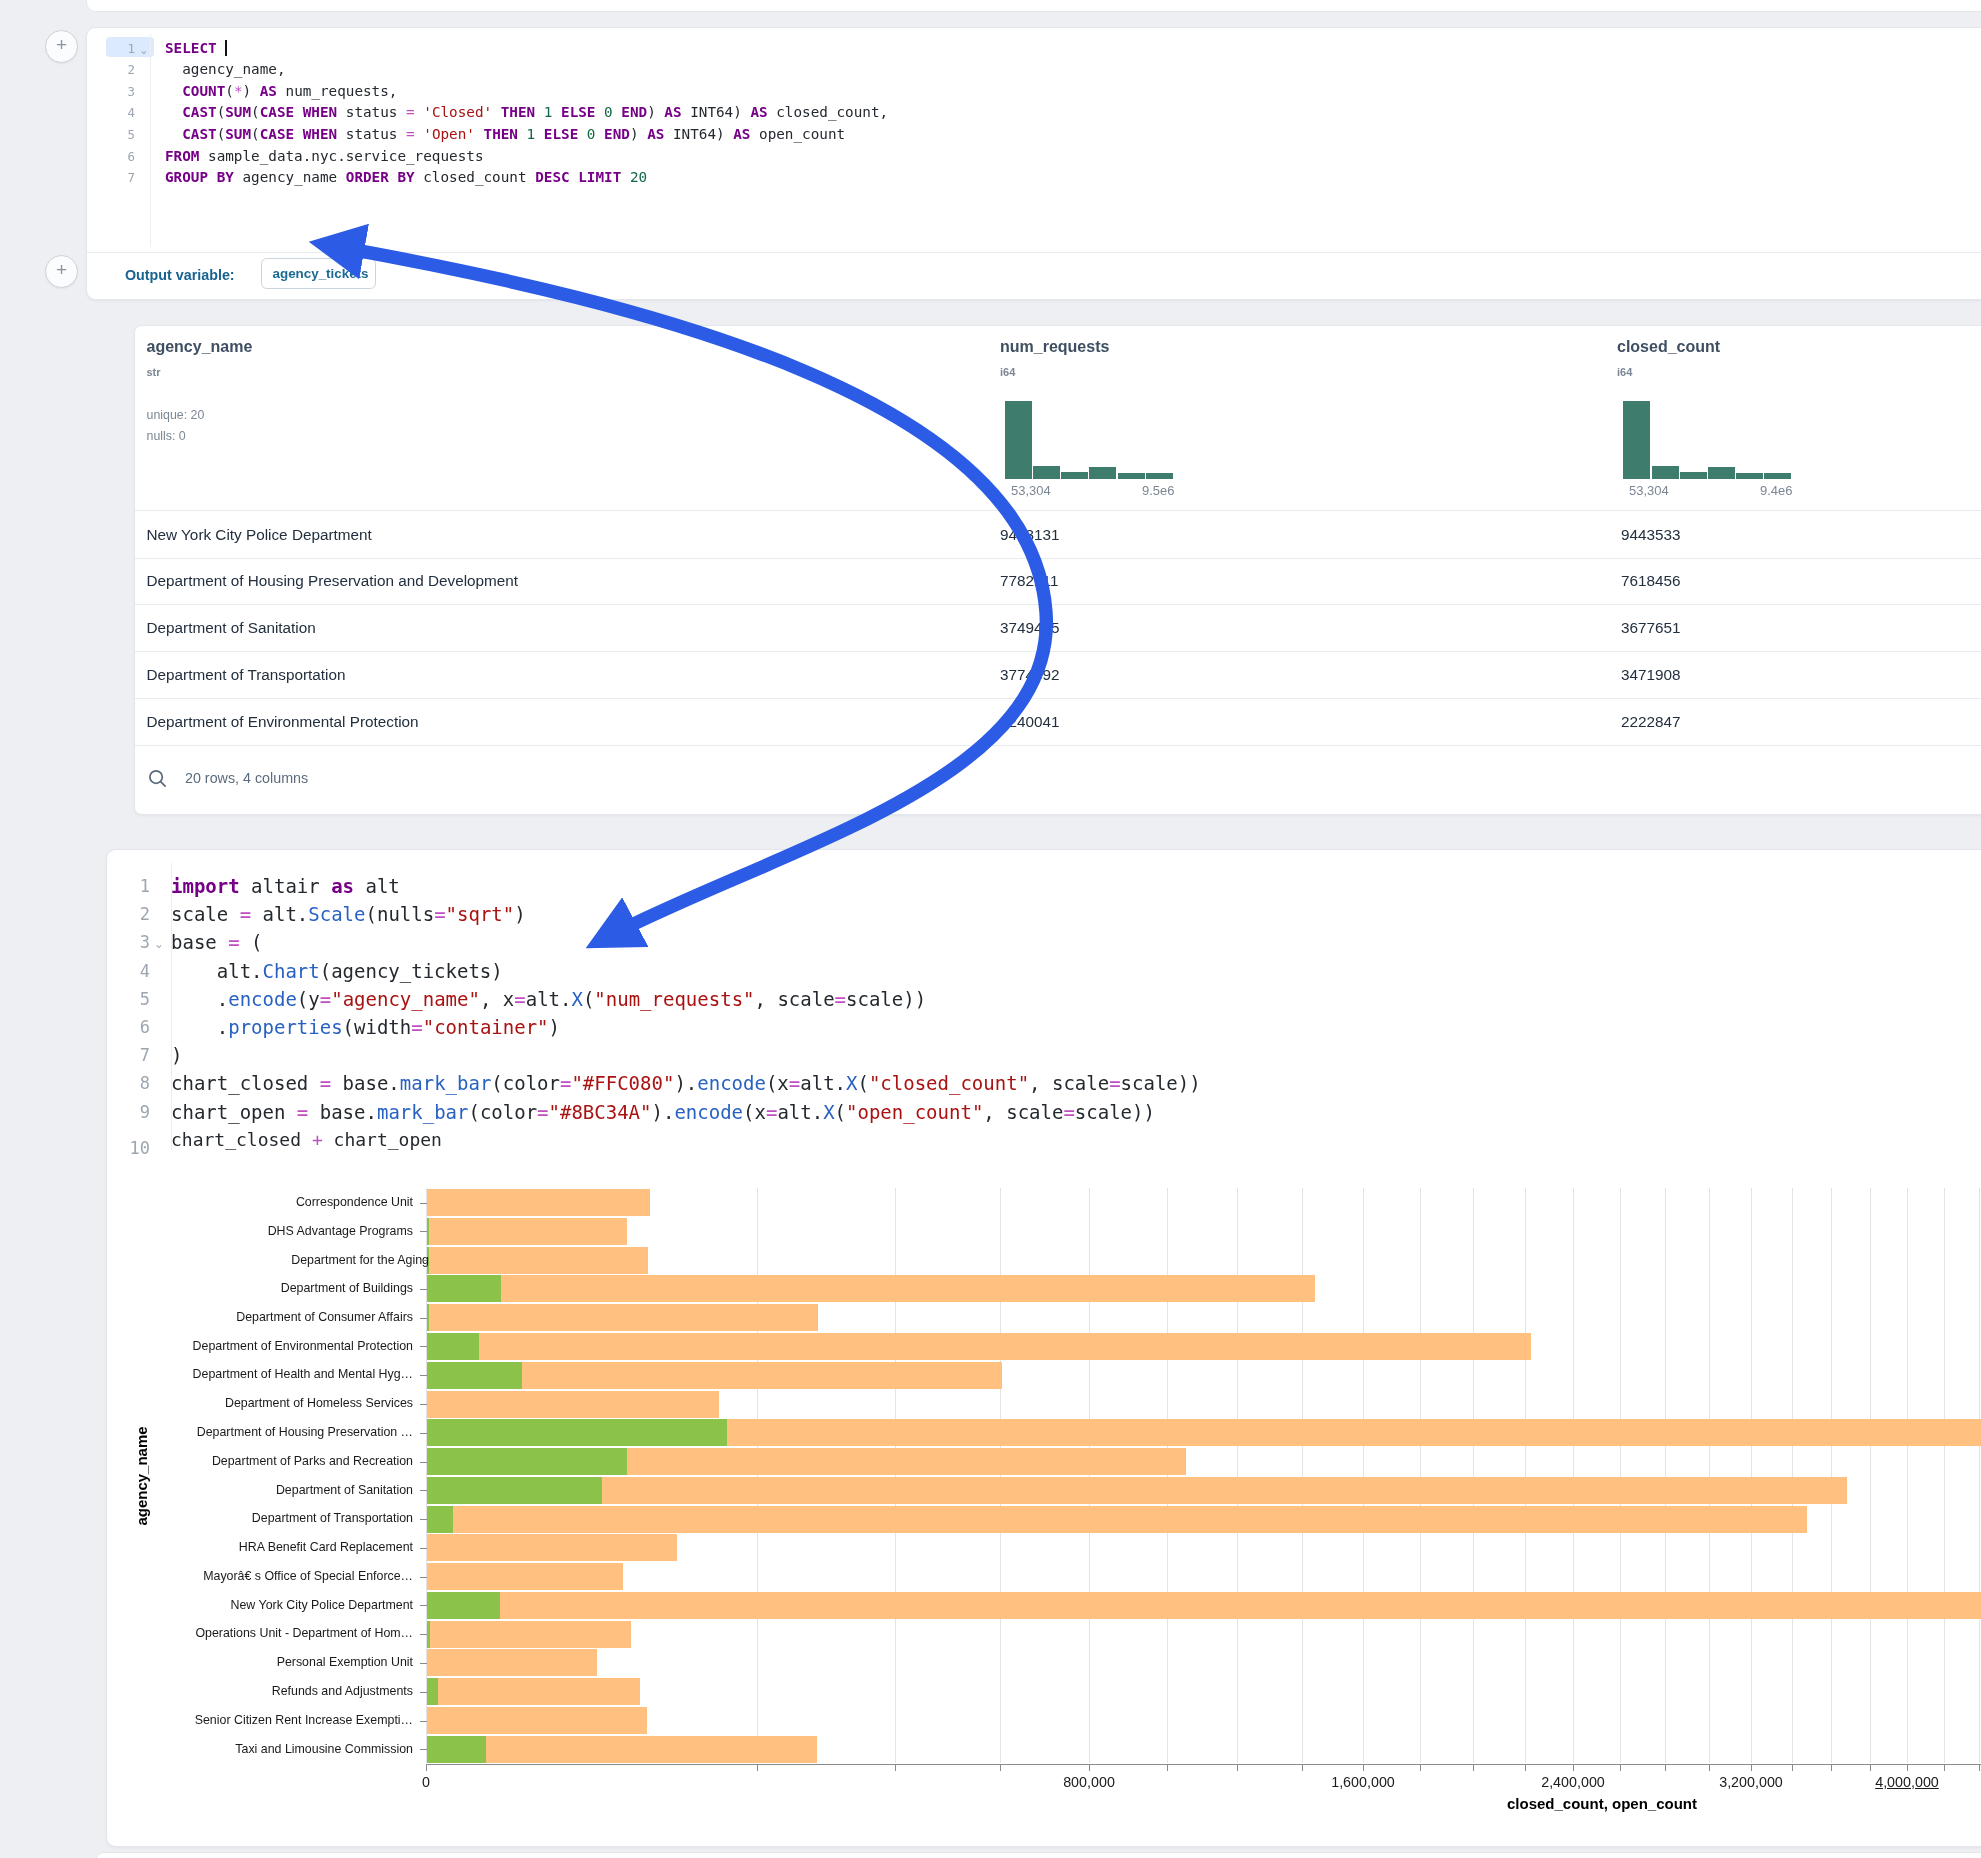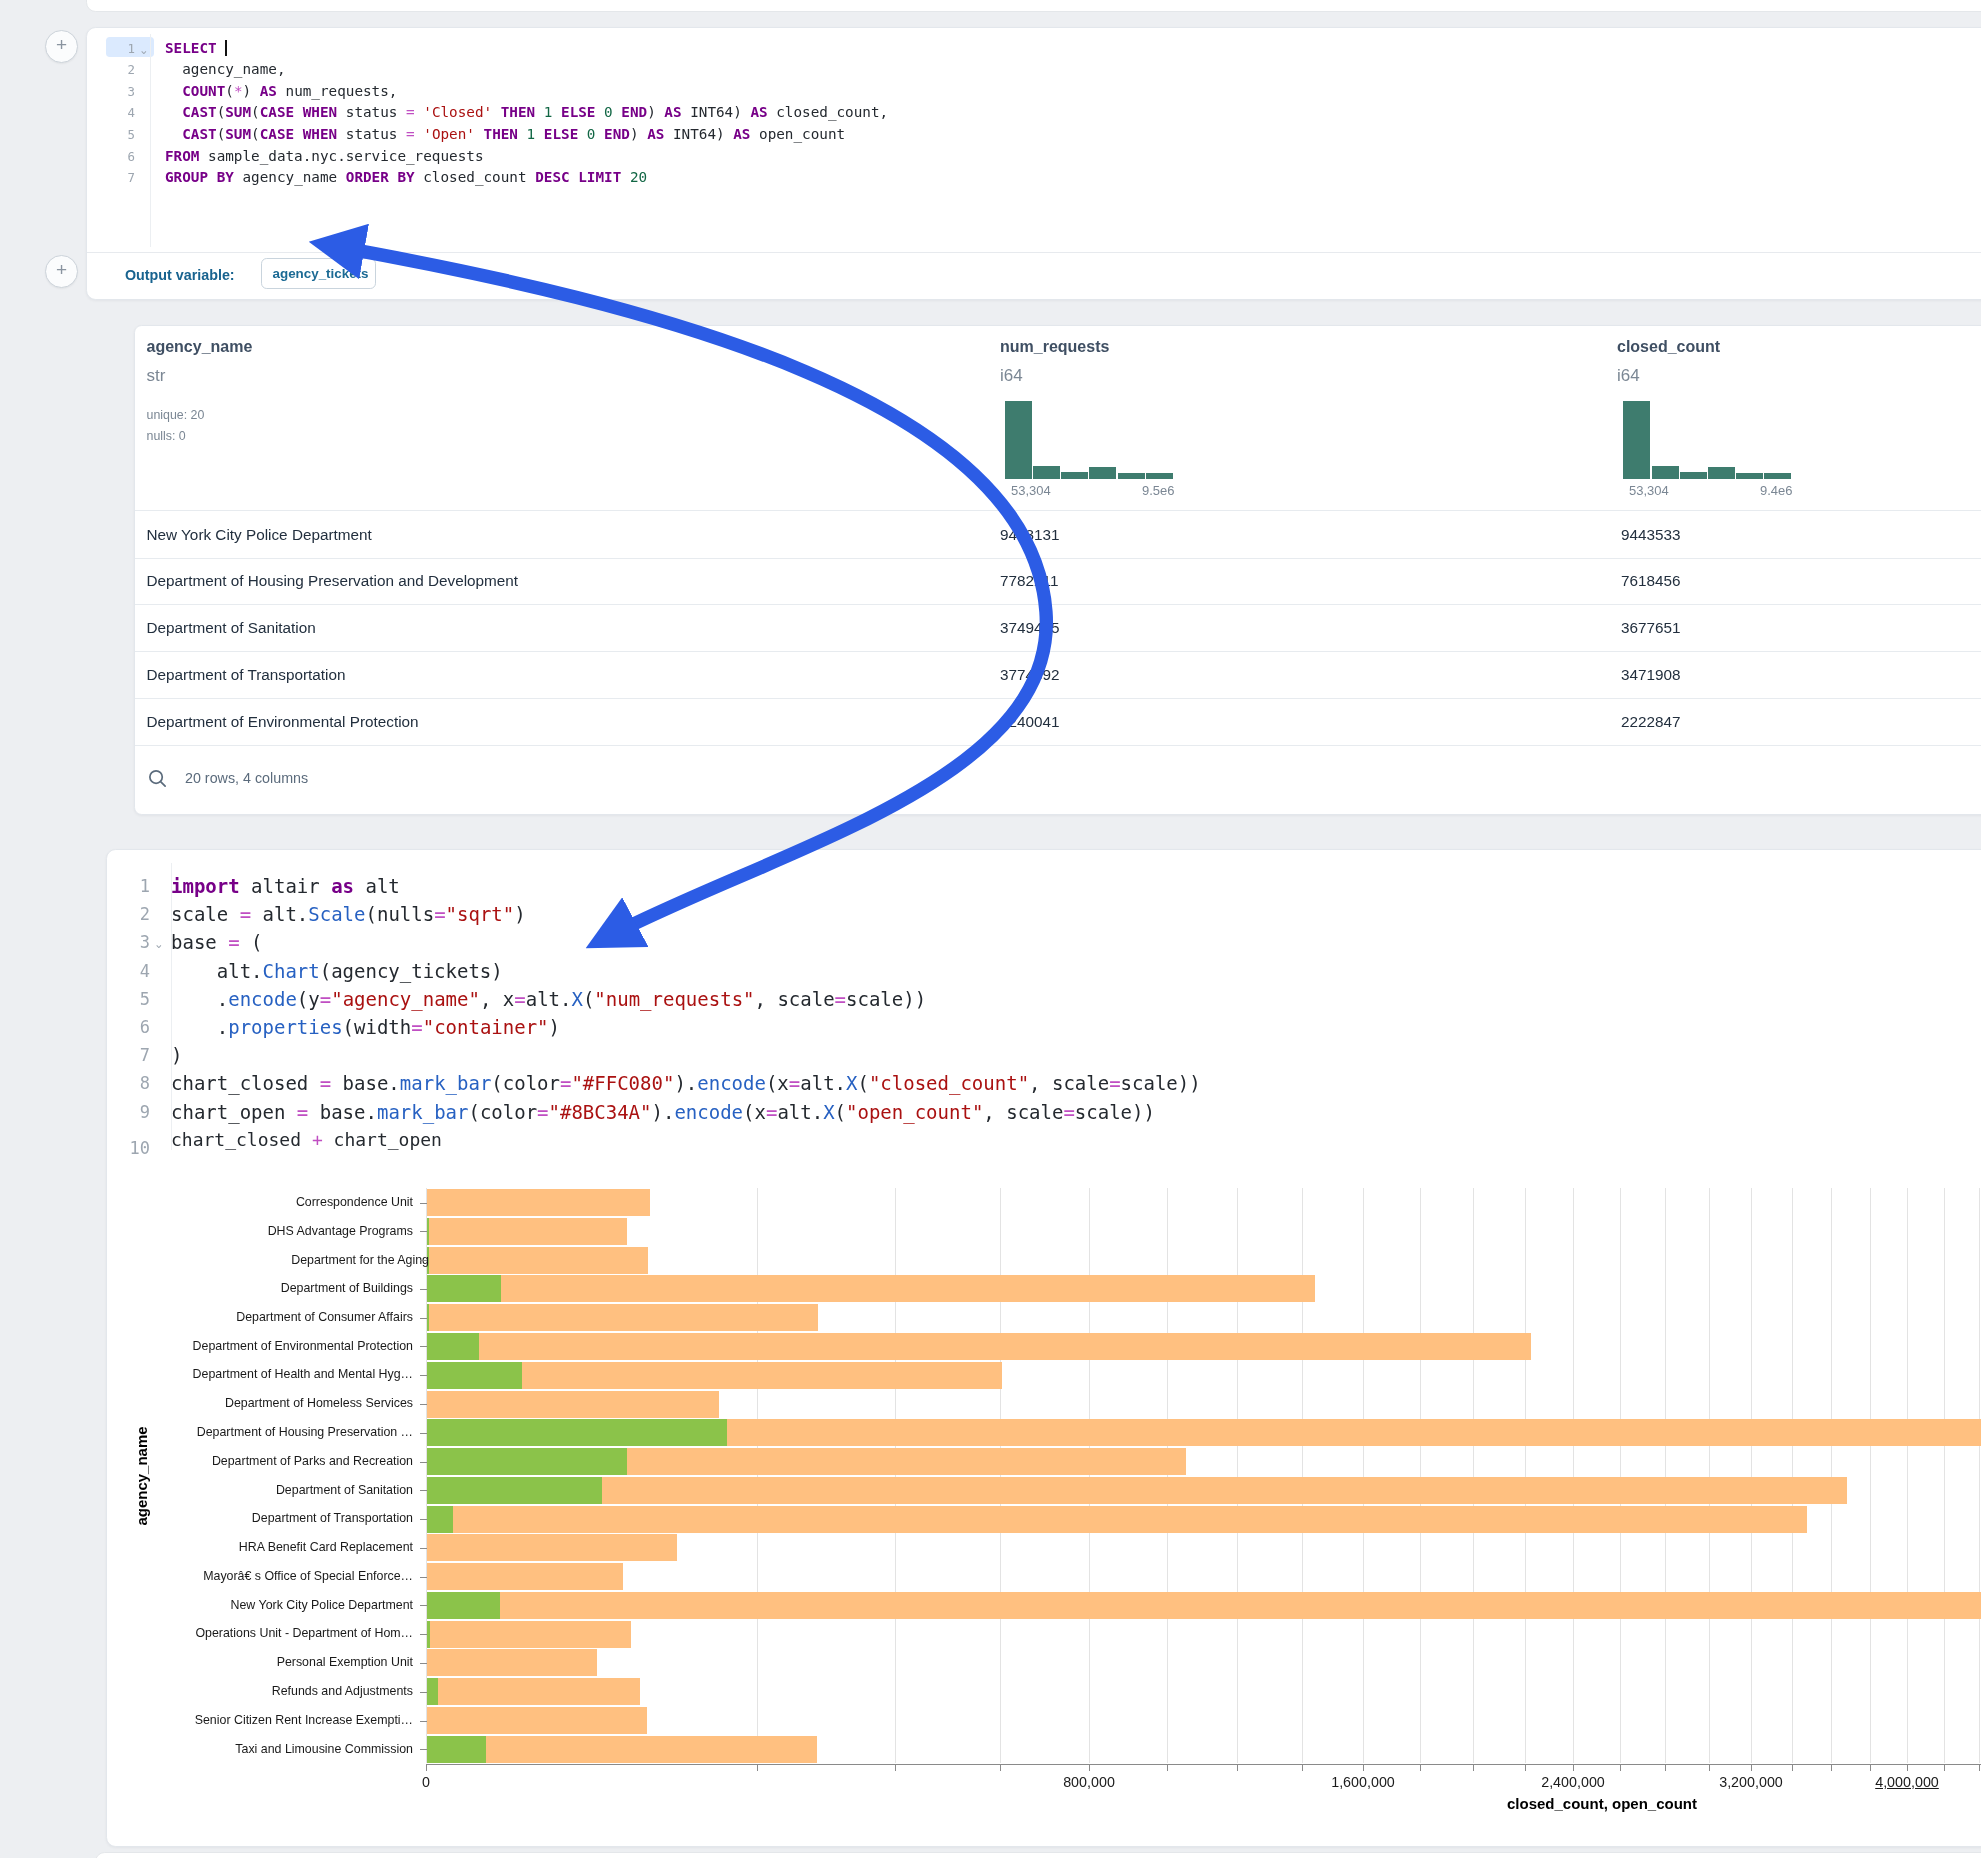--- a/index.html
+++ b/index.html
@@ -24,21 +24,21 @@
   .cursor{display:inline-block;width:1.9px;height:1.1em;background:#111;vertical-align:text-bottom;}
   .gut-hl{position:absolute;background:#dbeafe;border-radius:3.8px;}
   
   .divider{position:absolute;left:0;right:0;height:1px;background:#e7eaee;}
   .outvar-label{position:absolute;font-weight:bold;font-size:14.3px;color:#18638f;}
   .pill{position:absolute;border:1px solid #c9d4dd;border-radius:5.7px;background:#fff;
         color:#1b6a94;font-weight:bold;font-size:13.4px;line-height:29px;padding:0 10.5px;
         overflow:hidden;white-space:nowrap;}
   
   .col-name{position:absolute;font-weight:bold;font-size:16px;color:#3f4f63;}
-  .col-type{position:absolute;font-size:17px;color:#7b8794;}
+  .col-type{position:absolute;font-size:11px;color:#7b8794;font-weight:bold;}
   .col-stat{position:absolute;font-size:12.4px;color:#7b8794;}
   .hist-label{position:absolute;font-size:13px;color:#7b8794;}
   .hist-bar{position:absolute;background:#3e7c6e;}
   .trow{position:absolute;left:0;width:2007px;border-bottom:1px solid #e7ebef;font-size:15.3px;color:#222f3e;}
   .trow .cell{position:absolute;top:50%;transform:translateY(-50%);white-space:nowrap;}
   .tfoot{position:absolute;font-size:14.3px;color:#5b6b7c;}
   
   .grid{position:absolute;width:1px;background:#e3e3e3;}
   .ybar{position:absolute;}
   .ylab{position:absolute;font-size:12.4px;color:#1a1a1a;text-align:right;white-space:nowrap;}

